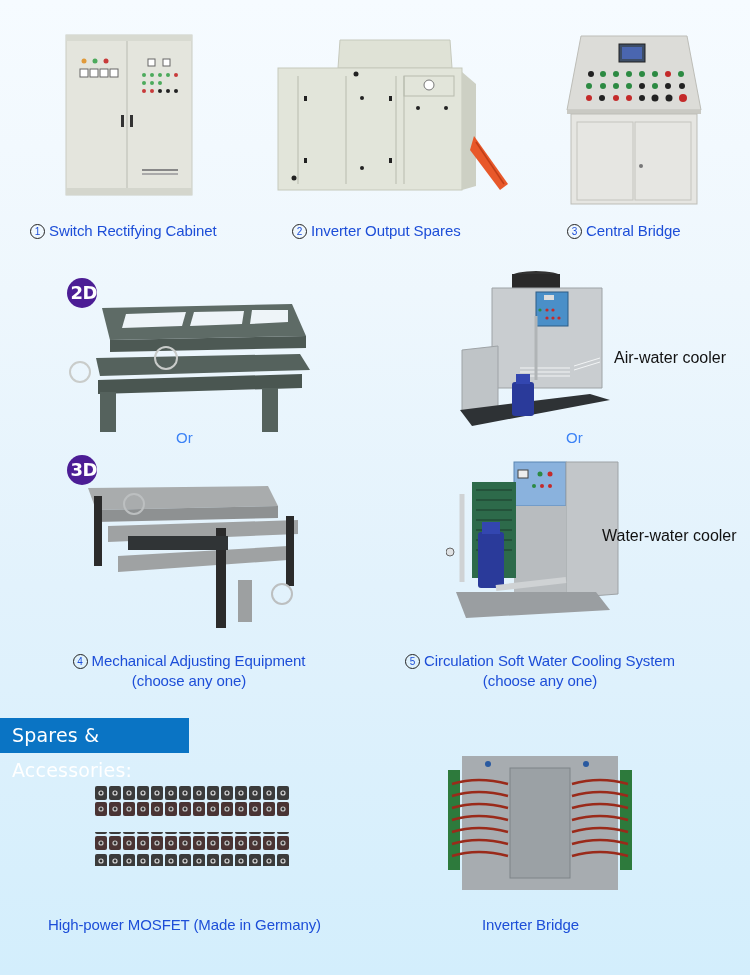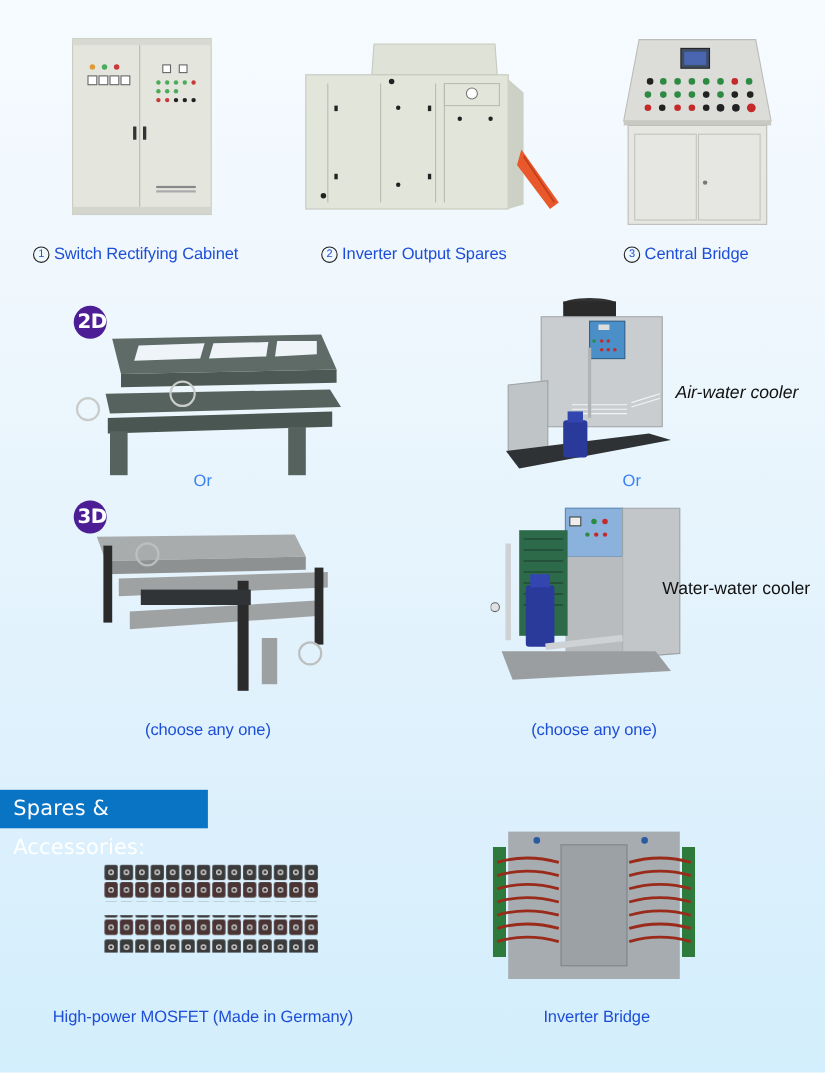--- a/index.html
+++ b/index.html
@@ -179,20 +179,21 @@
     <rect x="6" y="20" width="8" height="70" fill="#2b2b2b"></rect>
     <rect x="128" y="52" width="10" height="100" fill="#2b2b2b"></rect>
     <rect x="198" y="40" width="8" height="70" fill="#2b2b2b"></rect>
     <rect x="150" y="104" width="14" height="42" fill="#9da0a1"></rect>
     <rect x="40" y="60" width="100" height="14" fill="#303436"></rect>
     <circle cx="46" cy="28" r="10" fill="none" stroke="#bcbfc0" stroke-width="2"></circle>
     <circle cx="194" cy="118" r="10" fill="none" stroke="#bcbfc0" stroke-width="2"></circle>
   </svg>
 </div>
 <div class="caption center" style="left:64px;top:652px;width:250px;">
+  <div><span class="num">4</span><span>Mechanical Adjusting Equipment</span></div>
   <div style="margin-top:3px;">(choose any one)</div>
 </div>
 
 <div class="abs" style="left:460px;top:270px;">
   <svg width="150" height="160" viewBox="0 0 150 160">
     <ellipse cx="76" cy="6" rx="24" ry="5" fill="#333"></ellipse>
     <rect x="52" y="4" width="48" height="14" fill="#2a2a2a"></rect>
     <polygon points="32,18 142,18 142,118 32,118" fill="#c9cdd0" stroke="#9ea3a6"></polygon>
     <rect x="76" y="22" width="32" height="34" fill="#4a8fc8" stroke="#2c5d86"></rect>
     <rect x="84" y="25" width="10" height="5" fill="#ddd"></rect>
@@ -211,21 +212,21 @@
         <line x1="114" y1="96" x2="140" y2="88"></line>
         <line x1="114" y1="100" x2="140" y2="92"></line>
       </g>
     <polygon points="2,80 38,76 38,140 2,142" fill="#bfc4c7" stroke="#9ea3a6"></polygon>
     <polygon points="0,140 130,124 150,130 12,156" fill="#2e3235"></polygon>
     <rect x="52" y="112" width="22" height="34" rx="3" fill="#2a3a9a"></rect>
     <rect x="56" y="104" width="14" height="10" fill="#3346b0"></rect>
     <line x1="76" y1="46" x2="76" y2="110" stroke="#b0b4b6" stroke-width="3"></line>
   </svg>
 </div>
-<div class="side-label" style="left:614px;top:349px;font-style:italic;">Air-water cooler</div>
+<div class="side-label" style="left:614px;top:349px;">Air-water cooler</div>
 <div class="or-label" style="left:566px;top:429px;">Or</div>
 
 <div class="abs" style="left:446px;top:460px;">
   <svg width="176" height="160" viewBox="0 0 176 160">
     <rect x="68" y="2" width="52" height="44" fill="#8ab2dd" stroke="#5a86b4"></rect>
     <rect x="72" y="10" width="10" height="8" fill="#eee" stroke="#444"></rect>
     <circle cx="94" cy="14" r="2.5" fill="#2c8a42"></circle>
       <circle cx="104" cy="14" r="2.5" fill="#c42a2a"></circle>
     <circle cx="88" cy="26" r="2" fill="#2c8a42"></circle>
       <circle cx="96" cy="26" r="2" fill="#c42a2a"></circle>
@@ -245,20 +246,21 @@
     <rect x="32" y="72" width="26" height="56" rx="3" fill="#2a3a9a"></rect>
     <rect x="36" y="62" width="18" height="12" fill="#3346b0"></rect>
     <line x1="16" y1="34" x2="16" y2="122" stroke="#cfd2d4" stroke-width="5"></line>
     <line x1="50" y1="128" x2="120" y2="120" stroke="#cfd2d4" stroke-width="6"></line>
     <polygon points="10,132 150,132 164,150 20,158" fill="#9a9ea1"></polygon>
     <circle cx="4" cy="92" r="4" fill="#dfe2e4" stroke="#666"></circle>
   </svg>
 </div>
 <div class="side-label" style="left:602px;top:527px;">Water-water cooler</div>
 <div class="caption center" style="left:390px;top:652px;width:300px;">
+  <div><span class="num">5</span><span>Circulation Soft Water Cooling System</span></div>
   <div style="margin-top:3px;">(choose any one)</div>
 </div>
 
 <div class="banner">Spares &amp; Accessories:</div>
 
 <div class="abs" style="left:94px;top:784px;">
   <svg width="200" height="90" viewBox="0 0 200 90">
     <defs>
       <pattern id="mos" x="0" y="0" width="14" height="34" patternUnits="userSpaceOnUse">
         <rect x="1" y="2" width="12" height="14" rx="2" fill="#3b3b3b"></rect>
@@ -294,13 +296,13 @@
         <path d="M124,54 Q152,46 180,54"></path>
         <path d="M124,66 Q152,58 180,66"></path>
         <path d="M124,78 Q152,70 180,78"></path>
         <path d="M124,90 Q152,82 180,90"></path>
         <path d="M124,102 Q152,94 180,102"></path>
     </g>
     <circle cx="40" cy="10" r="3" fill="#2a5aa0"></circle>
       <circle cx="138" cy="10" r="3" fill="#2a5aa0"></circle>
   </svg>
 </div>
-<div class="caption" style="left:482px;top:916px;margin-left:12px;">Inverter Bridge</div>
+<div class="caption" style="left:482px;top:916px;">Inverter Bridge</div>
 
 </body></html>

